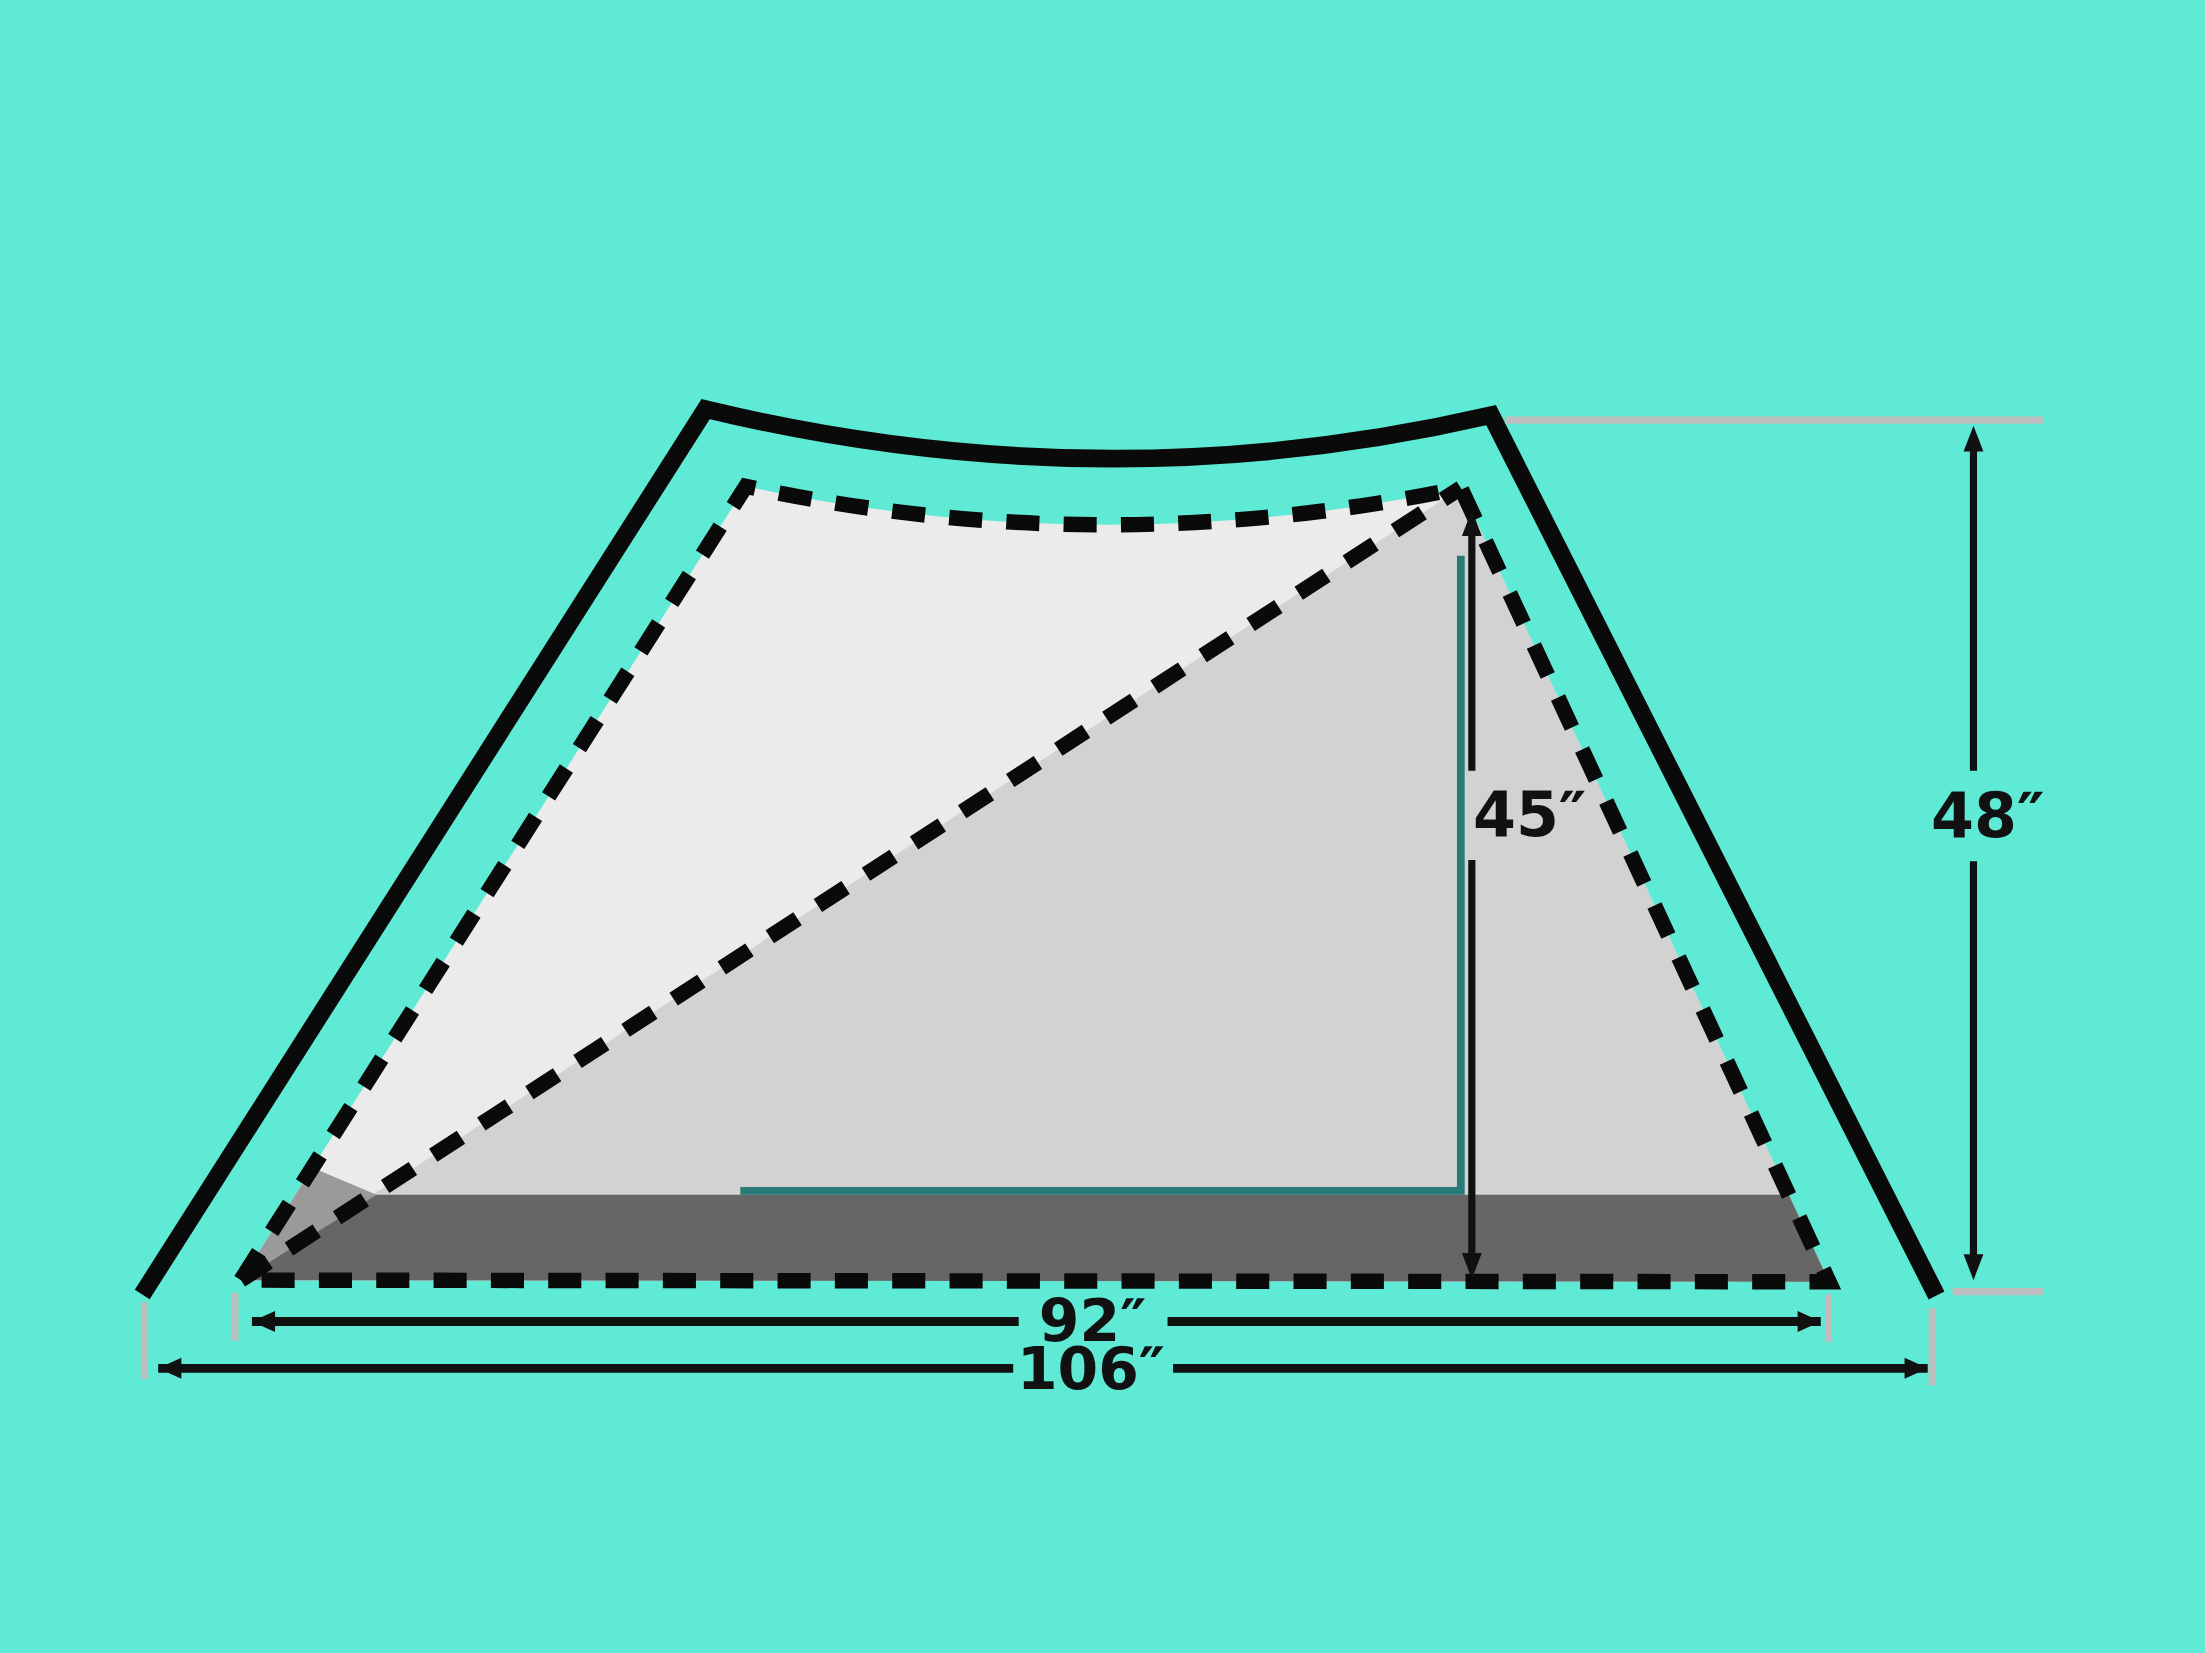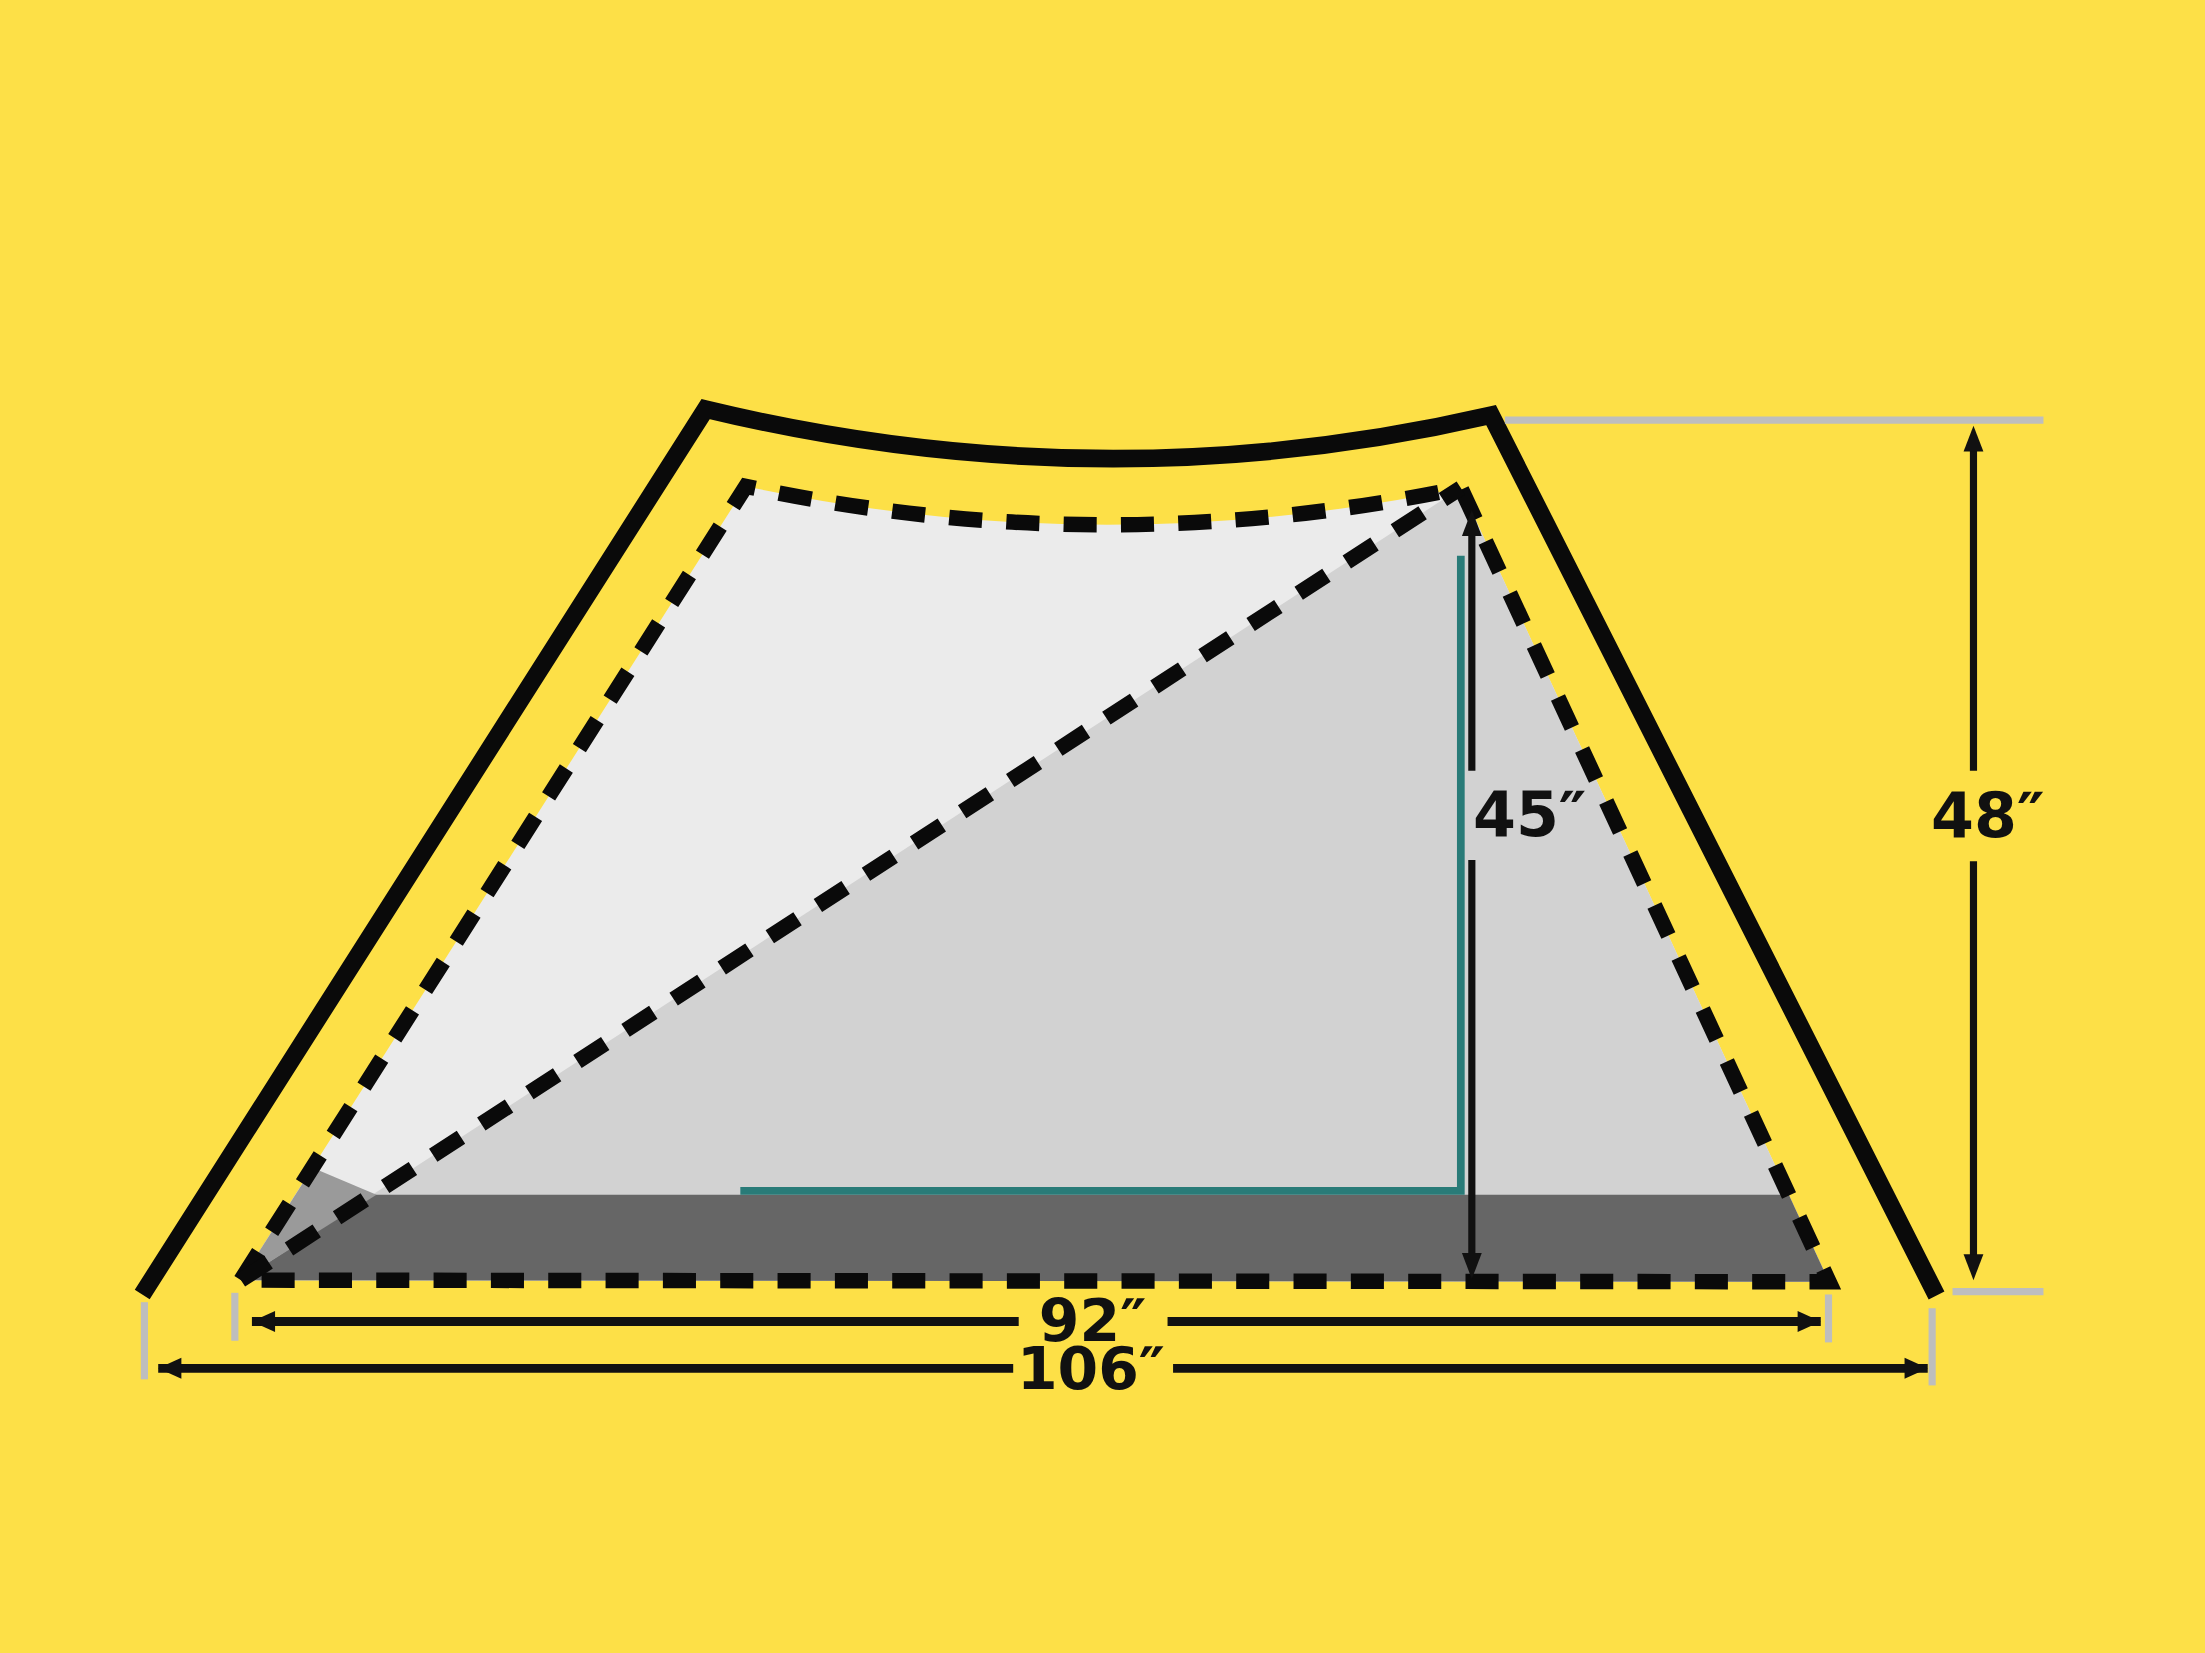--- a/index.html
+++ b/index.html
@@ -7,21 +7,21 @@
     padding: 0;
     width: 2205px;
     height: 1654px;
     background: #ffffff;
     font-family: "DejaVu Sans", "Liberation Sans", sans-serif;
   }
   #diagram-stage {
     position: relative;
     width: 2205px;
     height: 1654px;
-    background: #fde047;
+    background: #5eead4;
   }
   svg { display: block; width: 2205px; height: 1654px; }
   .dim-label {
     font-family: "DejaVu Sans", "Liberation Sans", sans-serif;
     font-weight: 700;
     fill: #111111;
   }
   .dim-label.big { font-size: 112px; }
   .dim-label.bottom { font-size: 106px; }
 </style>

